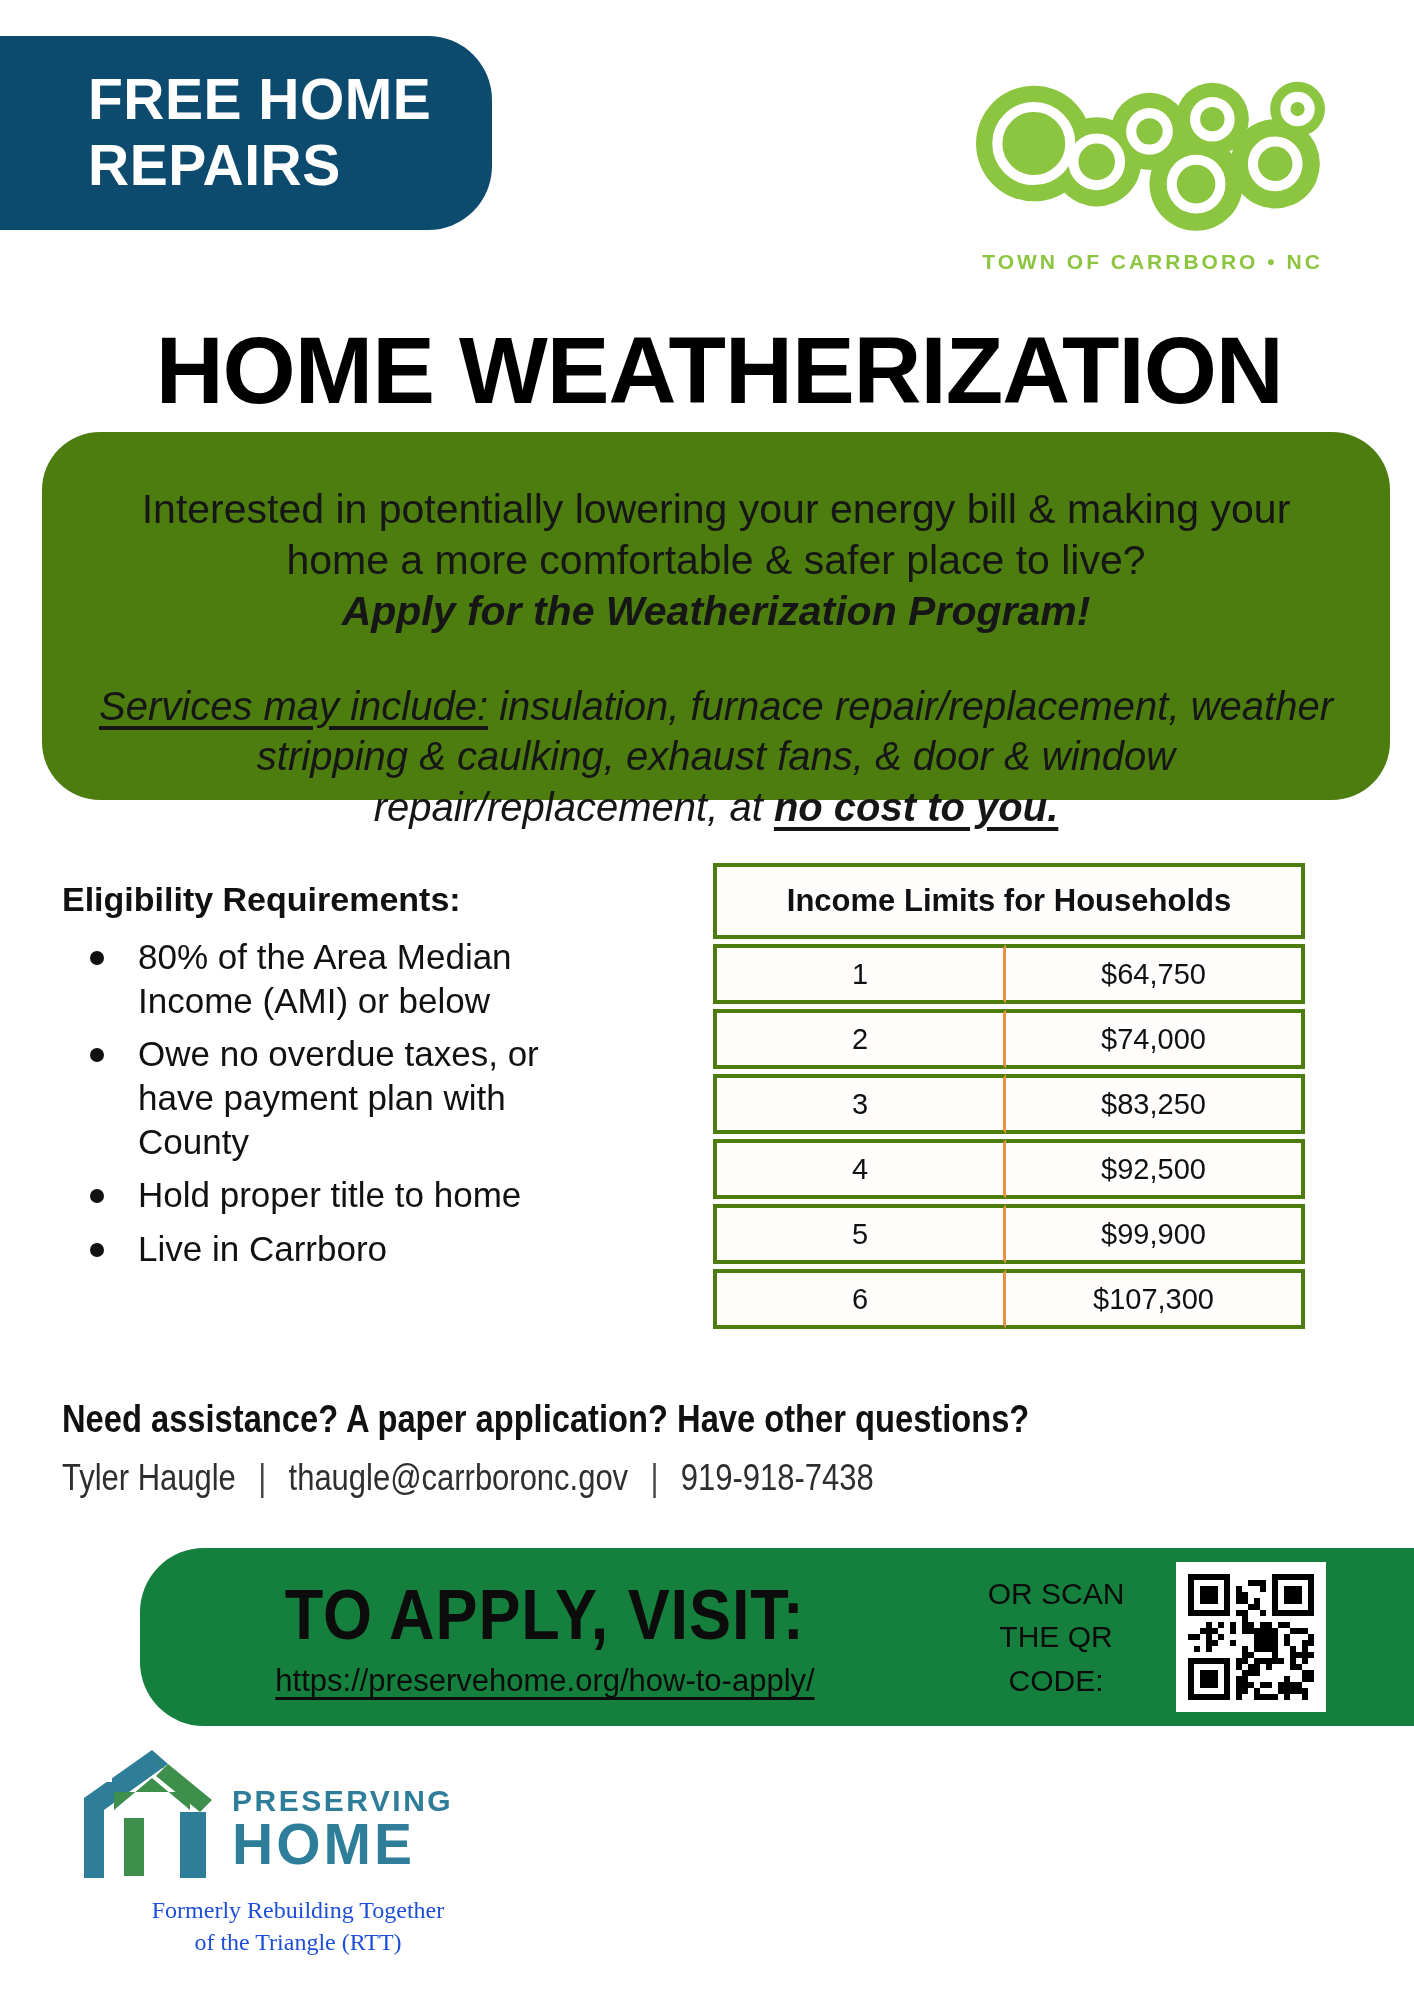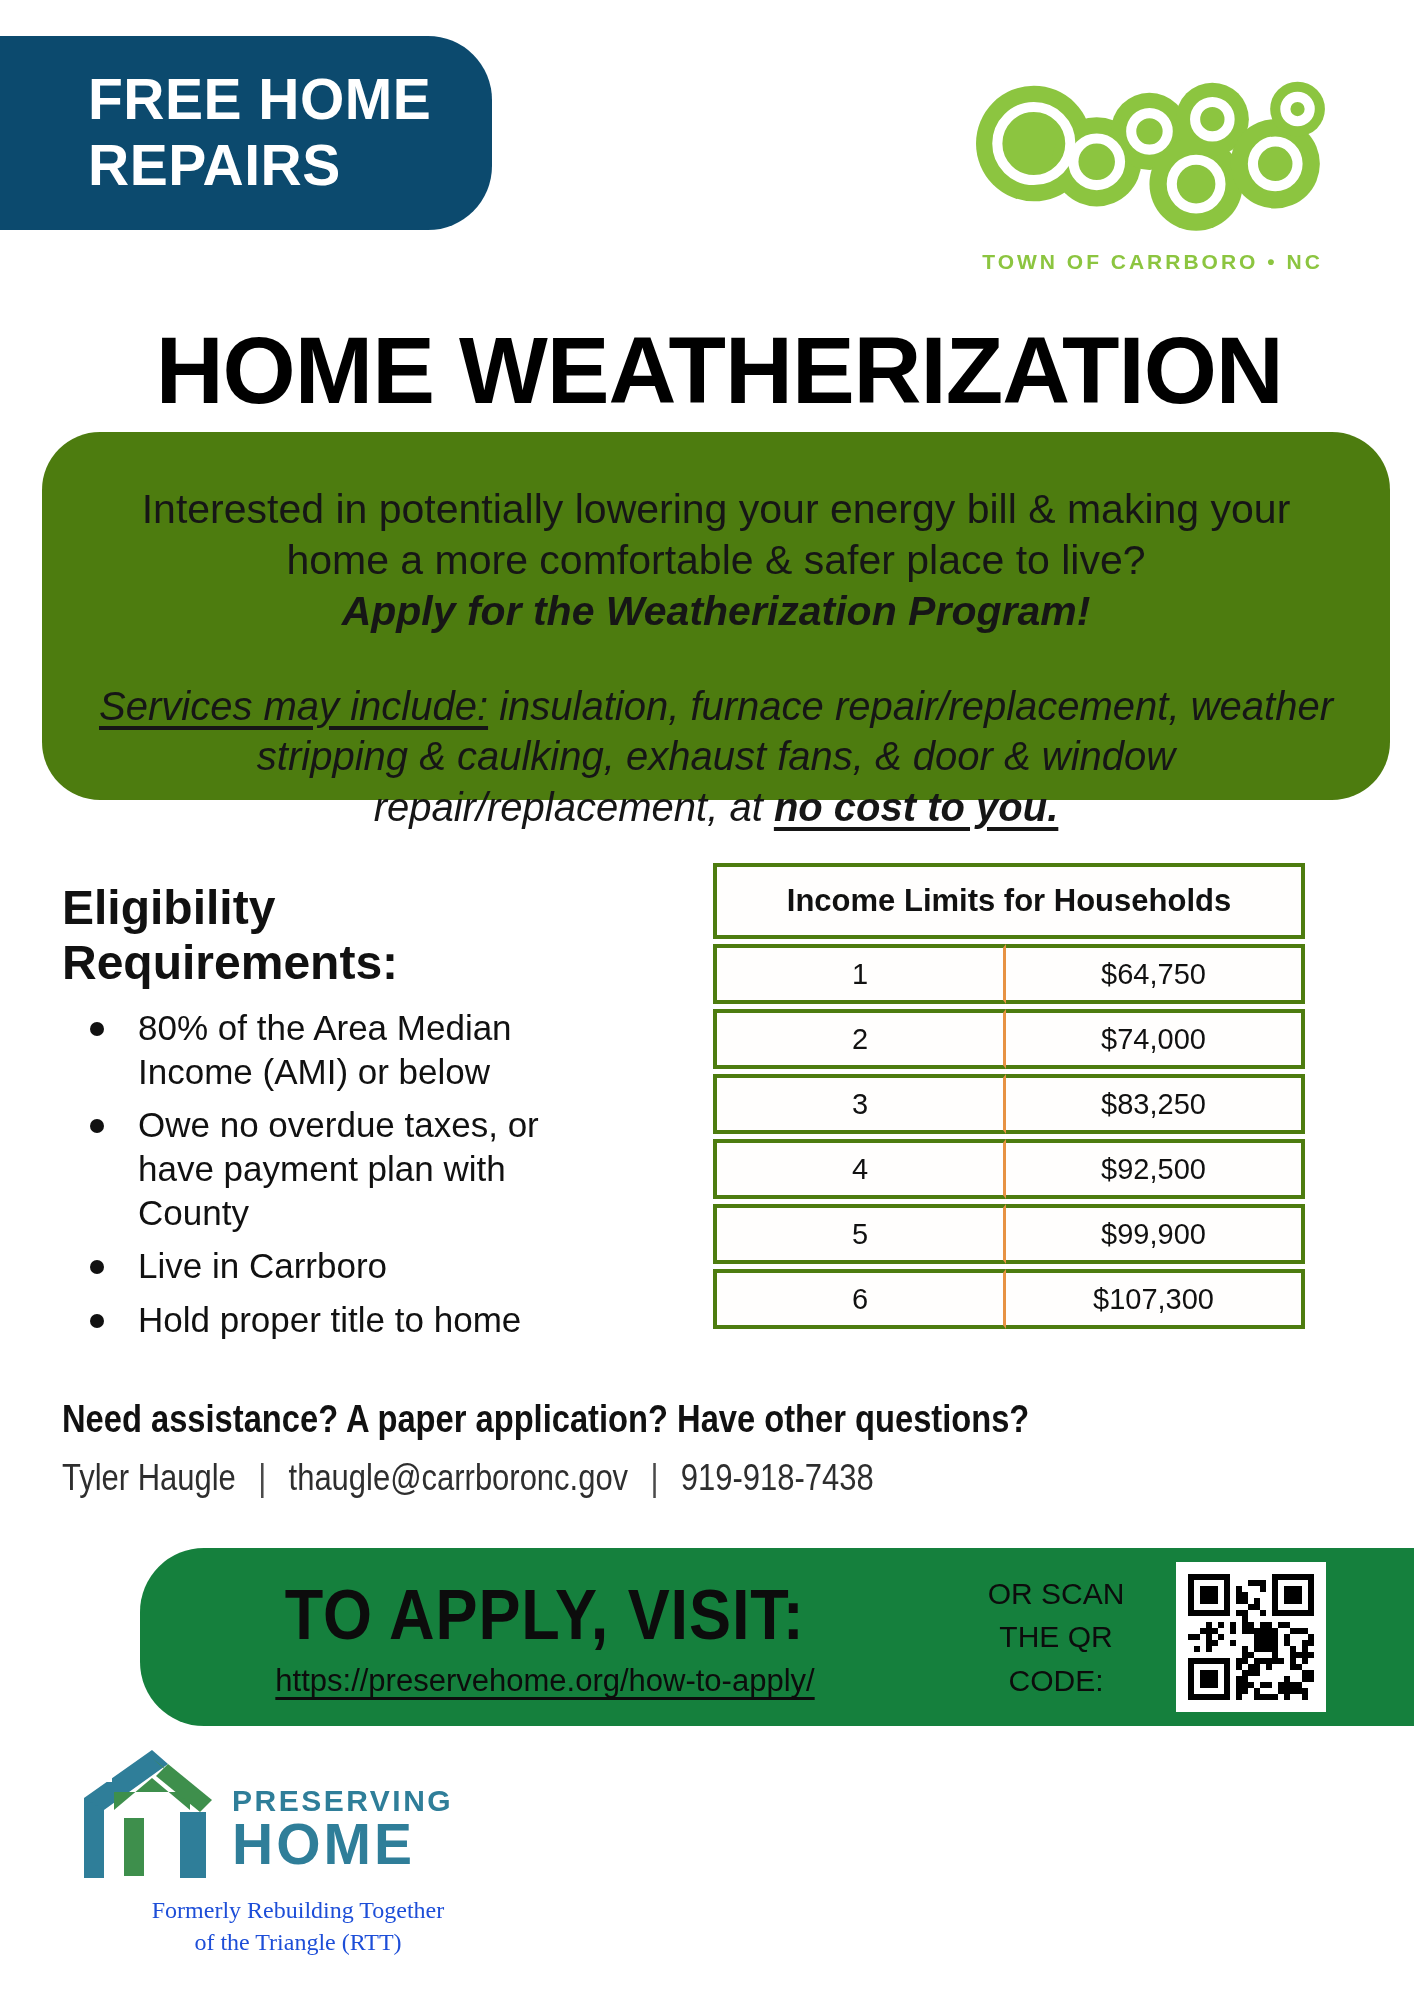--- a/index.html
+++ b/index.html
@@ -40,21 +40,21 @@
     background:#4d7c0f; border-radius:58px; text-align:center; color:#161616;
   }
   .intro-line { margin:52px auto 0; width:1260px; font-size:41px; line-height:1.24; }
   .intro-cta  { margin-top:2px; font-size:41px; font-weight:bold; font-style:italic; }
   .services   { margin:46px auto 0; width:1260px; font-size:40px; font-style:italic; line-height:1.27; }
   .u { text-decoration:underline; text-underline-offset:6px; }
   .services b { font-weight:bold; }
 
   
   .eligibility { position:absolute; left:62px; top:880px; width:560px; }
-  .elig-heading { font-size:48px; font-weight:bold; margin-bottom:16px; }
+  .elig-heading { font-size:34px; font-weight:bold; margin-bottom:16px; }
   .elig-list { list-style:none; }
   .elig-list li {
     position:relative; padding-left:76px; width:520px;
     font-size:35px; line-height:1.26; margin-bottom:9px;
   }
   .elig-list li::before {
     content:""; position:absolute; left:28px; top:16px;
     width:14px; height:14px; border-radius:50%; background:#111;
   }
 
@@ -157,22 +157,22 @@
   <p class="intro-line">Interested in potentially lowering your energy bill &amp; making your home a more comfortable &amp; safer place to live?</p>
   <p class="intro-cta">Apply for the Weatherization Program!</p>
   <p class="services"><span class="u">Services may include:</span><span> insulation, furnace repair/replacement, weather stripping &amp; caulking, exhaust fans, &amp; door &amp; window repair/replacement, at </span><b class="u">no cost to you.</b></p>
 </div>
 
 <div class="eligibility">
   <div class="elig-heading">Eligibility Requirements:</div>
   <ul class="elig-list">
     <li>80% of the Area Median Income (AMI) or below</li>
     <li>Owe no overdue taxes, or have payment plan with County</li>
+    <li>Hold proper title to home</li>
     <li>Live in Carrboro</li>
-    <li>Hold proper title to home</li>
   </ul>
 </div>
 
 <table class="income-table">
   <tbody>
       <tr class="hdr">
     <td colspan="2">Income Limits for Households</td>
   </tr>
   <tr class="r">
     <td>1</td>

